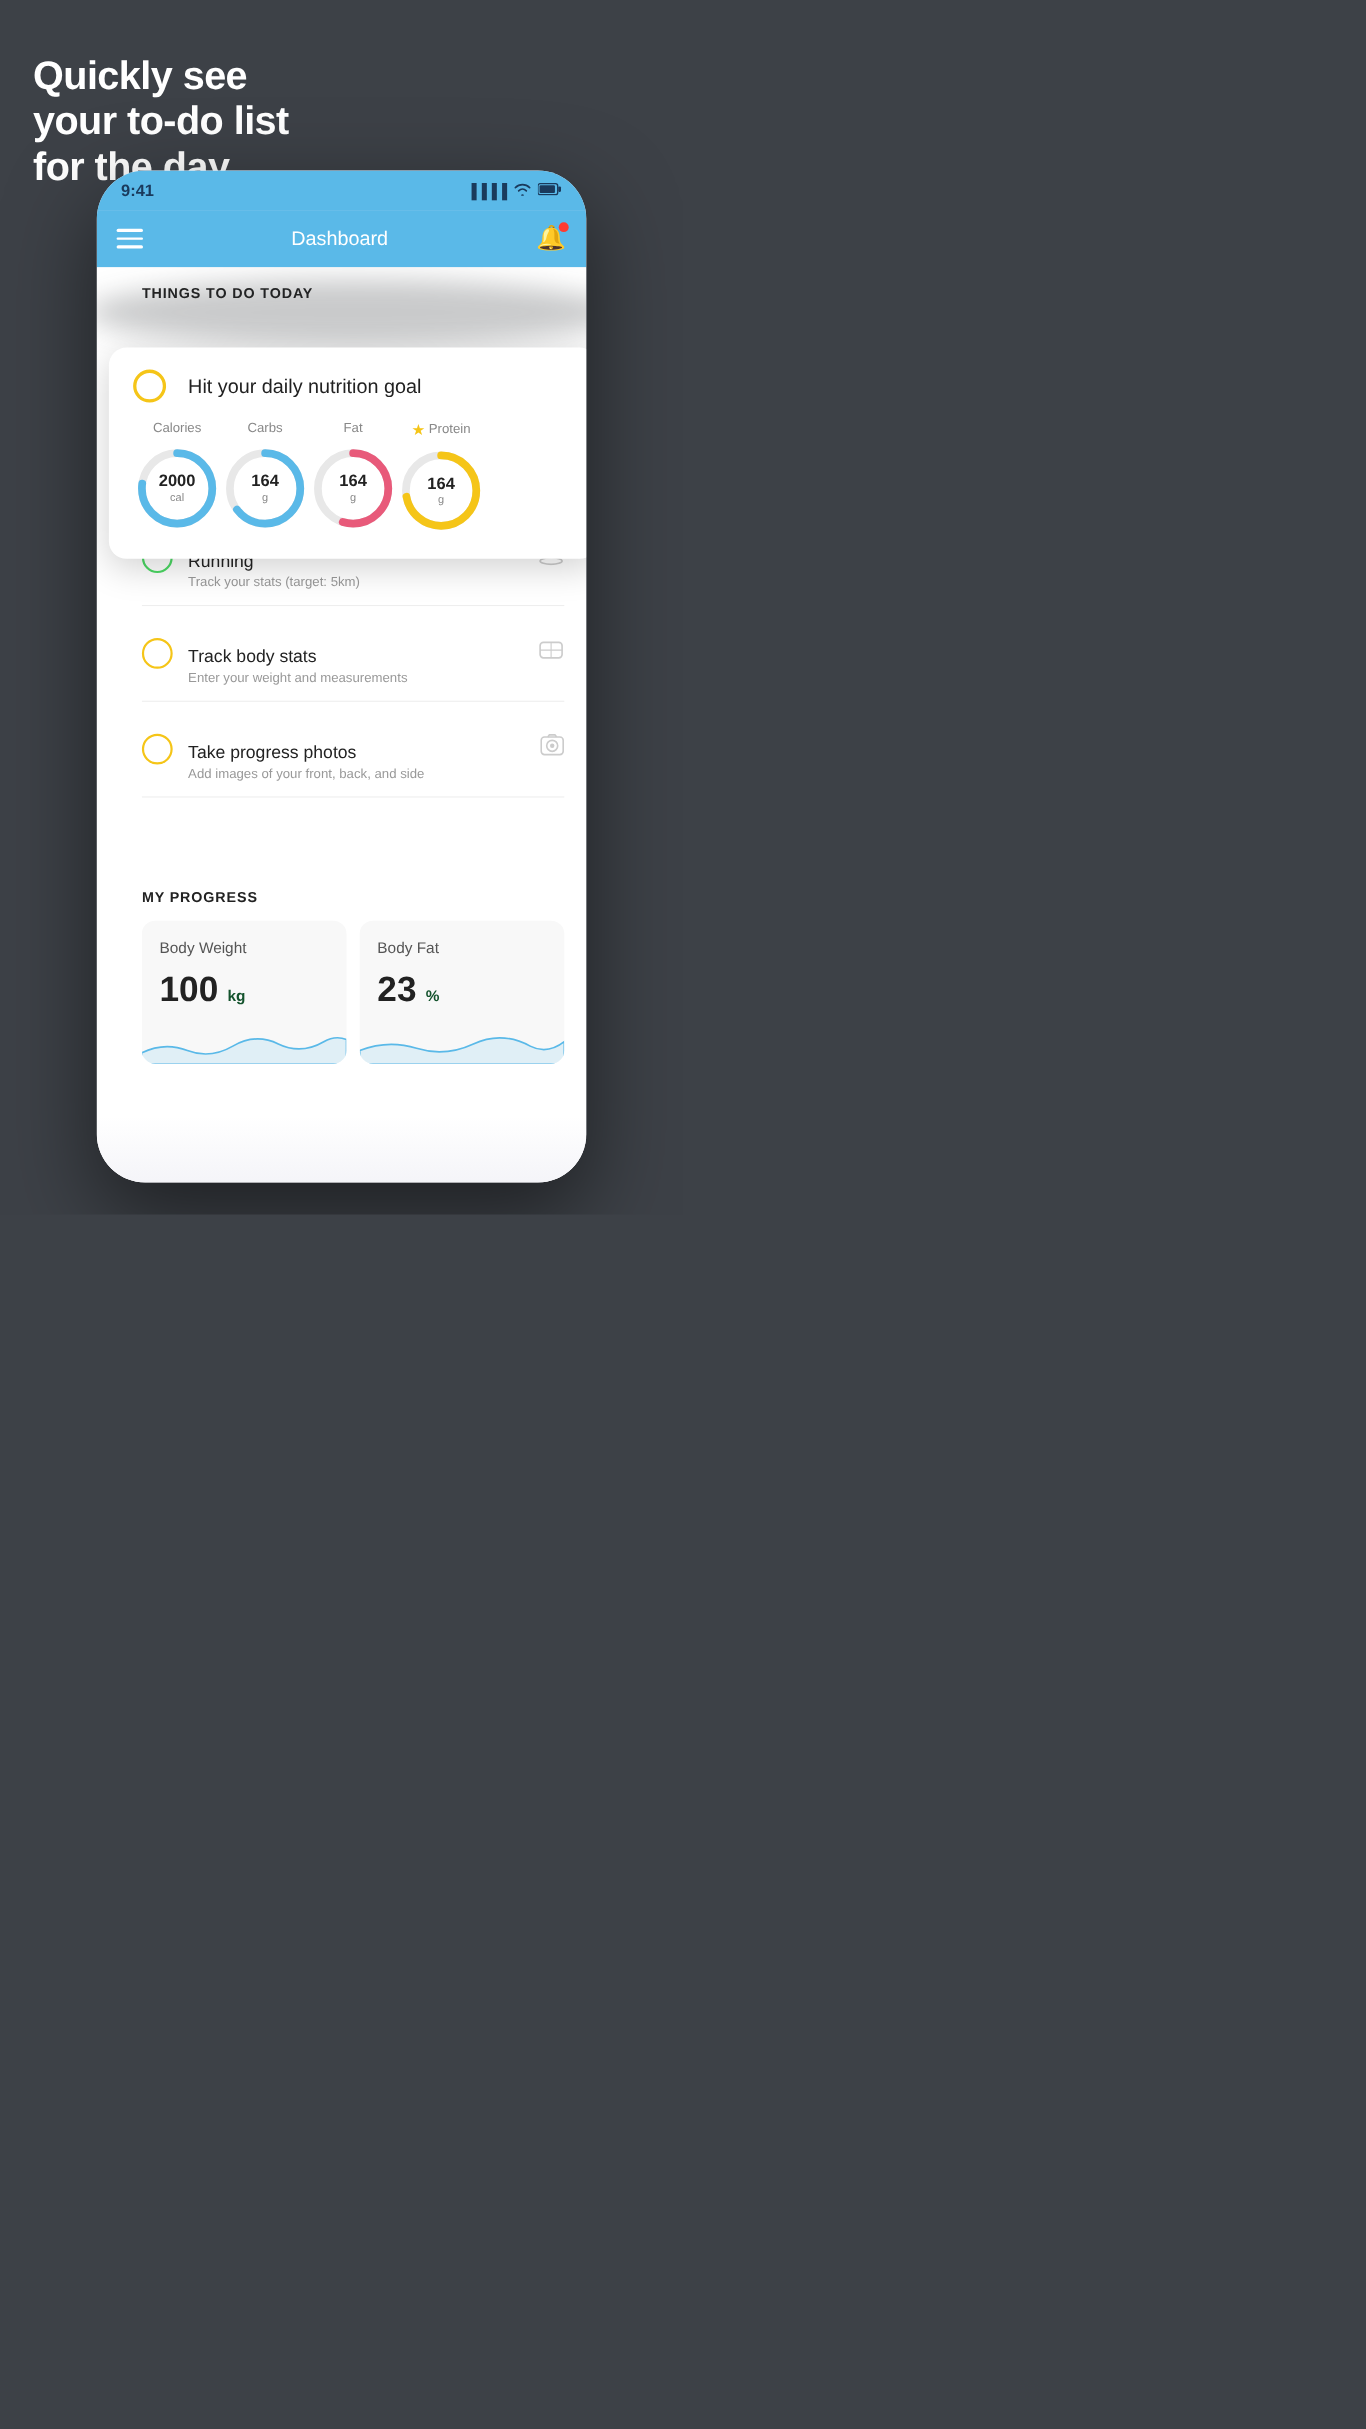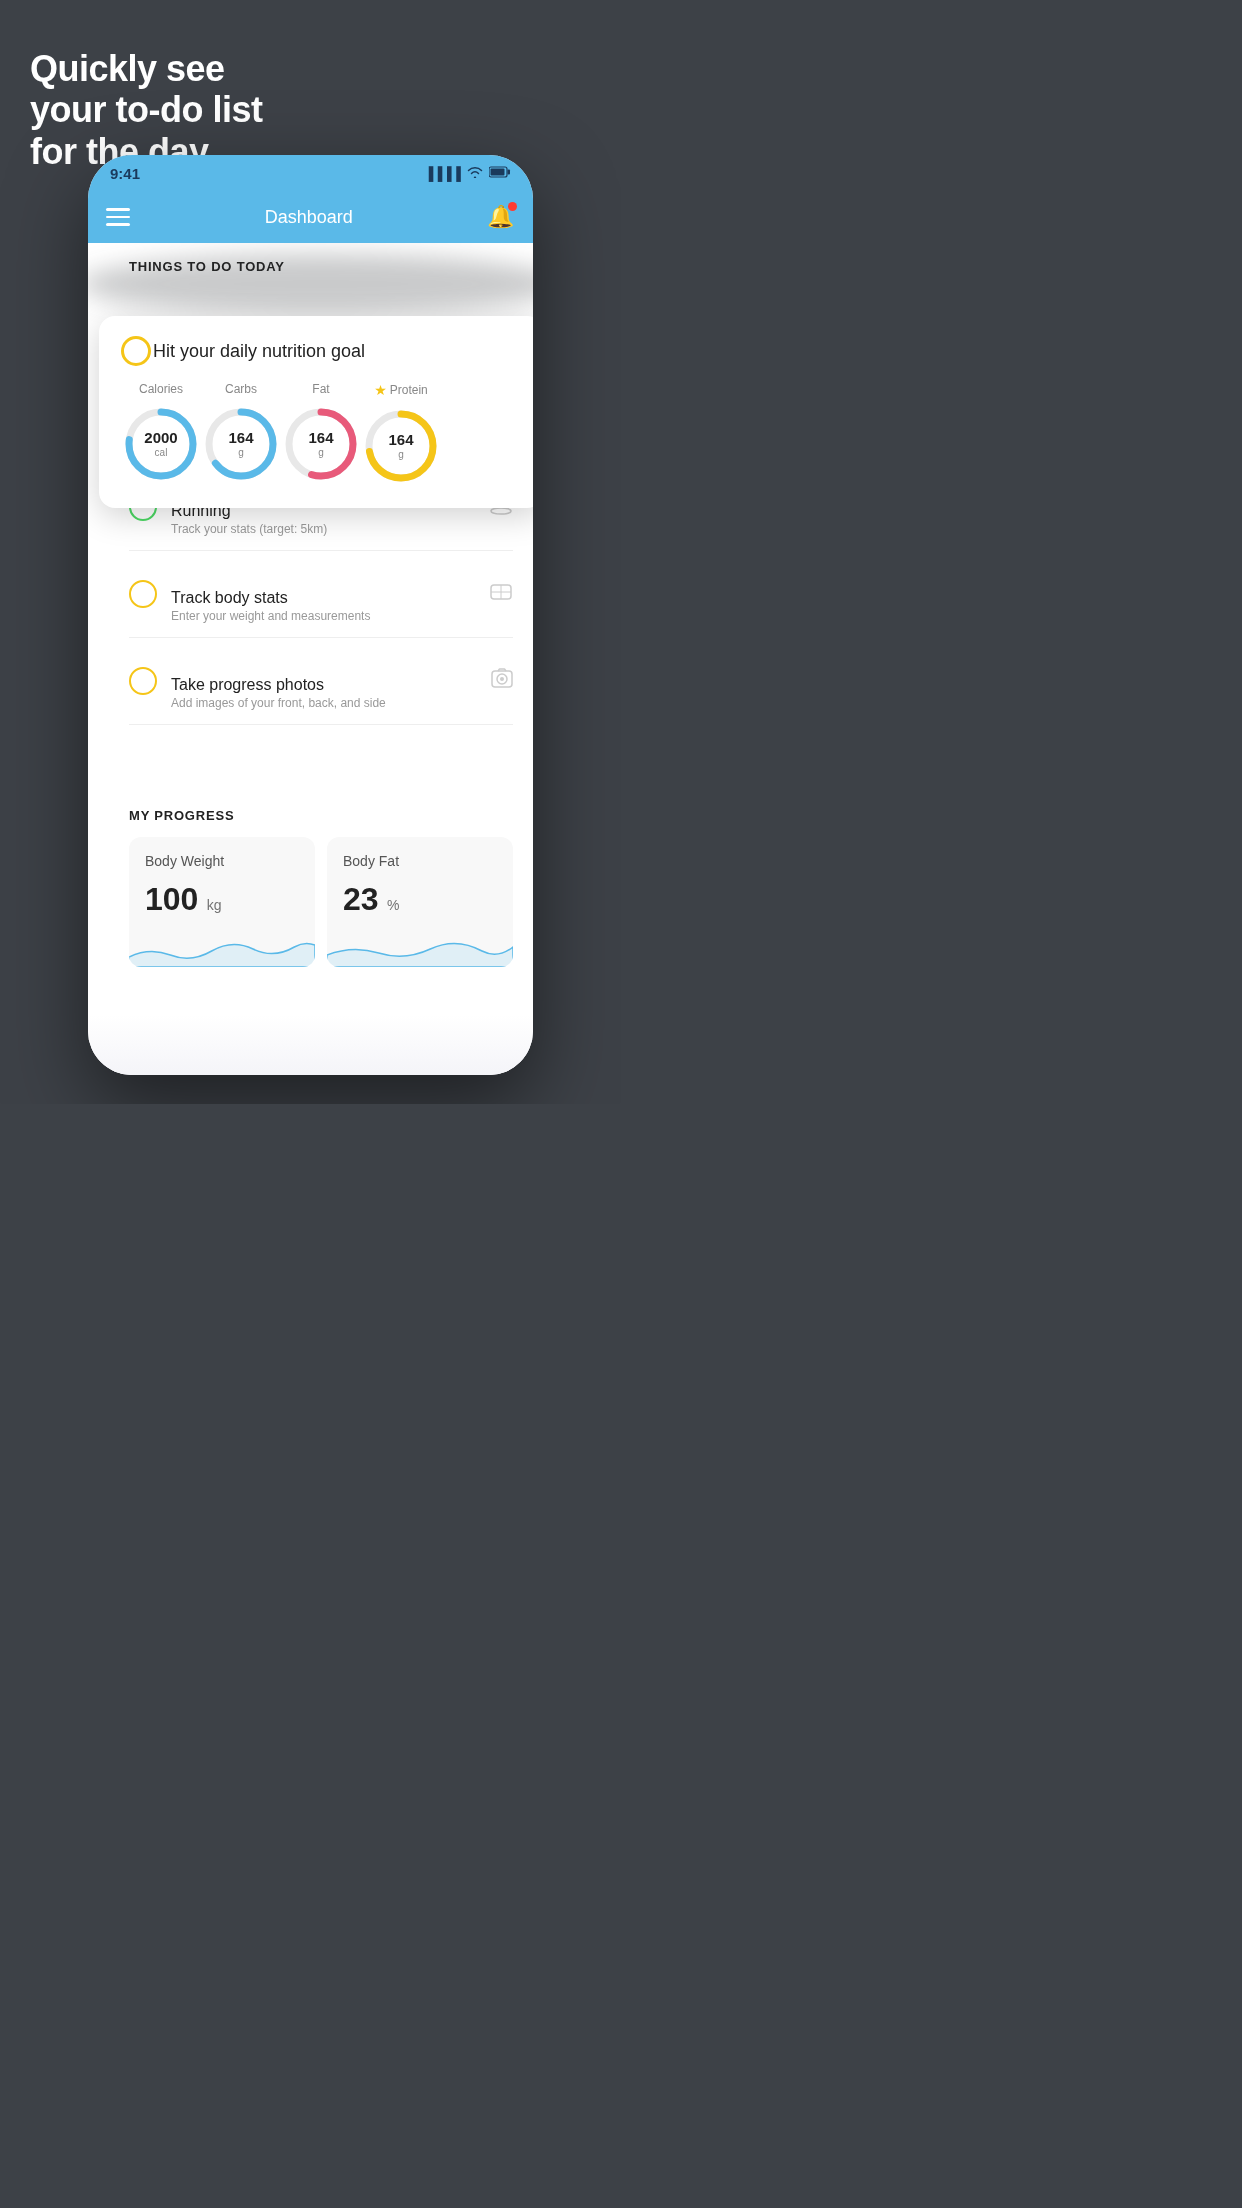--- a/index.html
+++ b/index.html
@@ -137,21 +137,21 @@
       background: white;
       border-radius: 16px;
       padding: 20px 22px 22px;
       box-shadow: 0 8px 32px rgba(0,0,0,0.18);
       z-index: 10;
     }
 
     .card-title-row {
       display: flex;
       align-items: center;
-      gap: 2px;
+      gap: 20px;
       margin-bottom: 16px;
     }
     .circle-outline {
       width: 30px;
       height: 30px;
       border-radius: 50%;
       border: 3px solid #f5c518;
       background: transparent;
       flex-shrink: 0;
     }
@@ -282,22 +282,22 @@
       color: #555;
       margin-bottom: 12px;
     }
     .progress-value {
       font-size: 32px;
       font-weight: 700;
       color: #222;
     }
     .progress-unit {
       font-size: 14px;
-      color: #737373;
-      font-weight: 400;
+      color: #14532d;
+      font-weight: 700;
       margin-left: 4px;
     }
     .wave-container {
       position: absolute;
       bottom: 0;
       left: 0;
       right: 0;
       height: 40px;
     }
     .wave-container svg {

